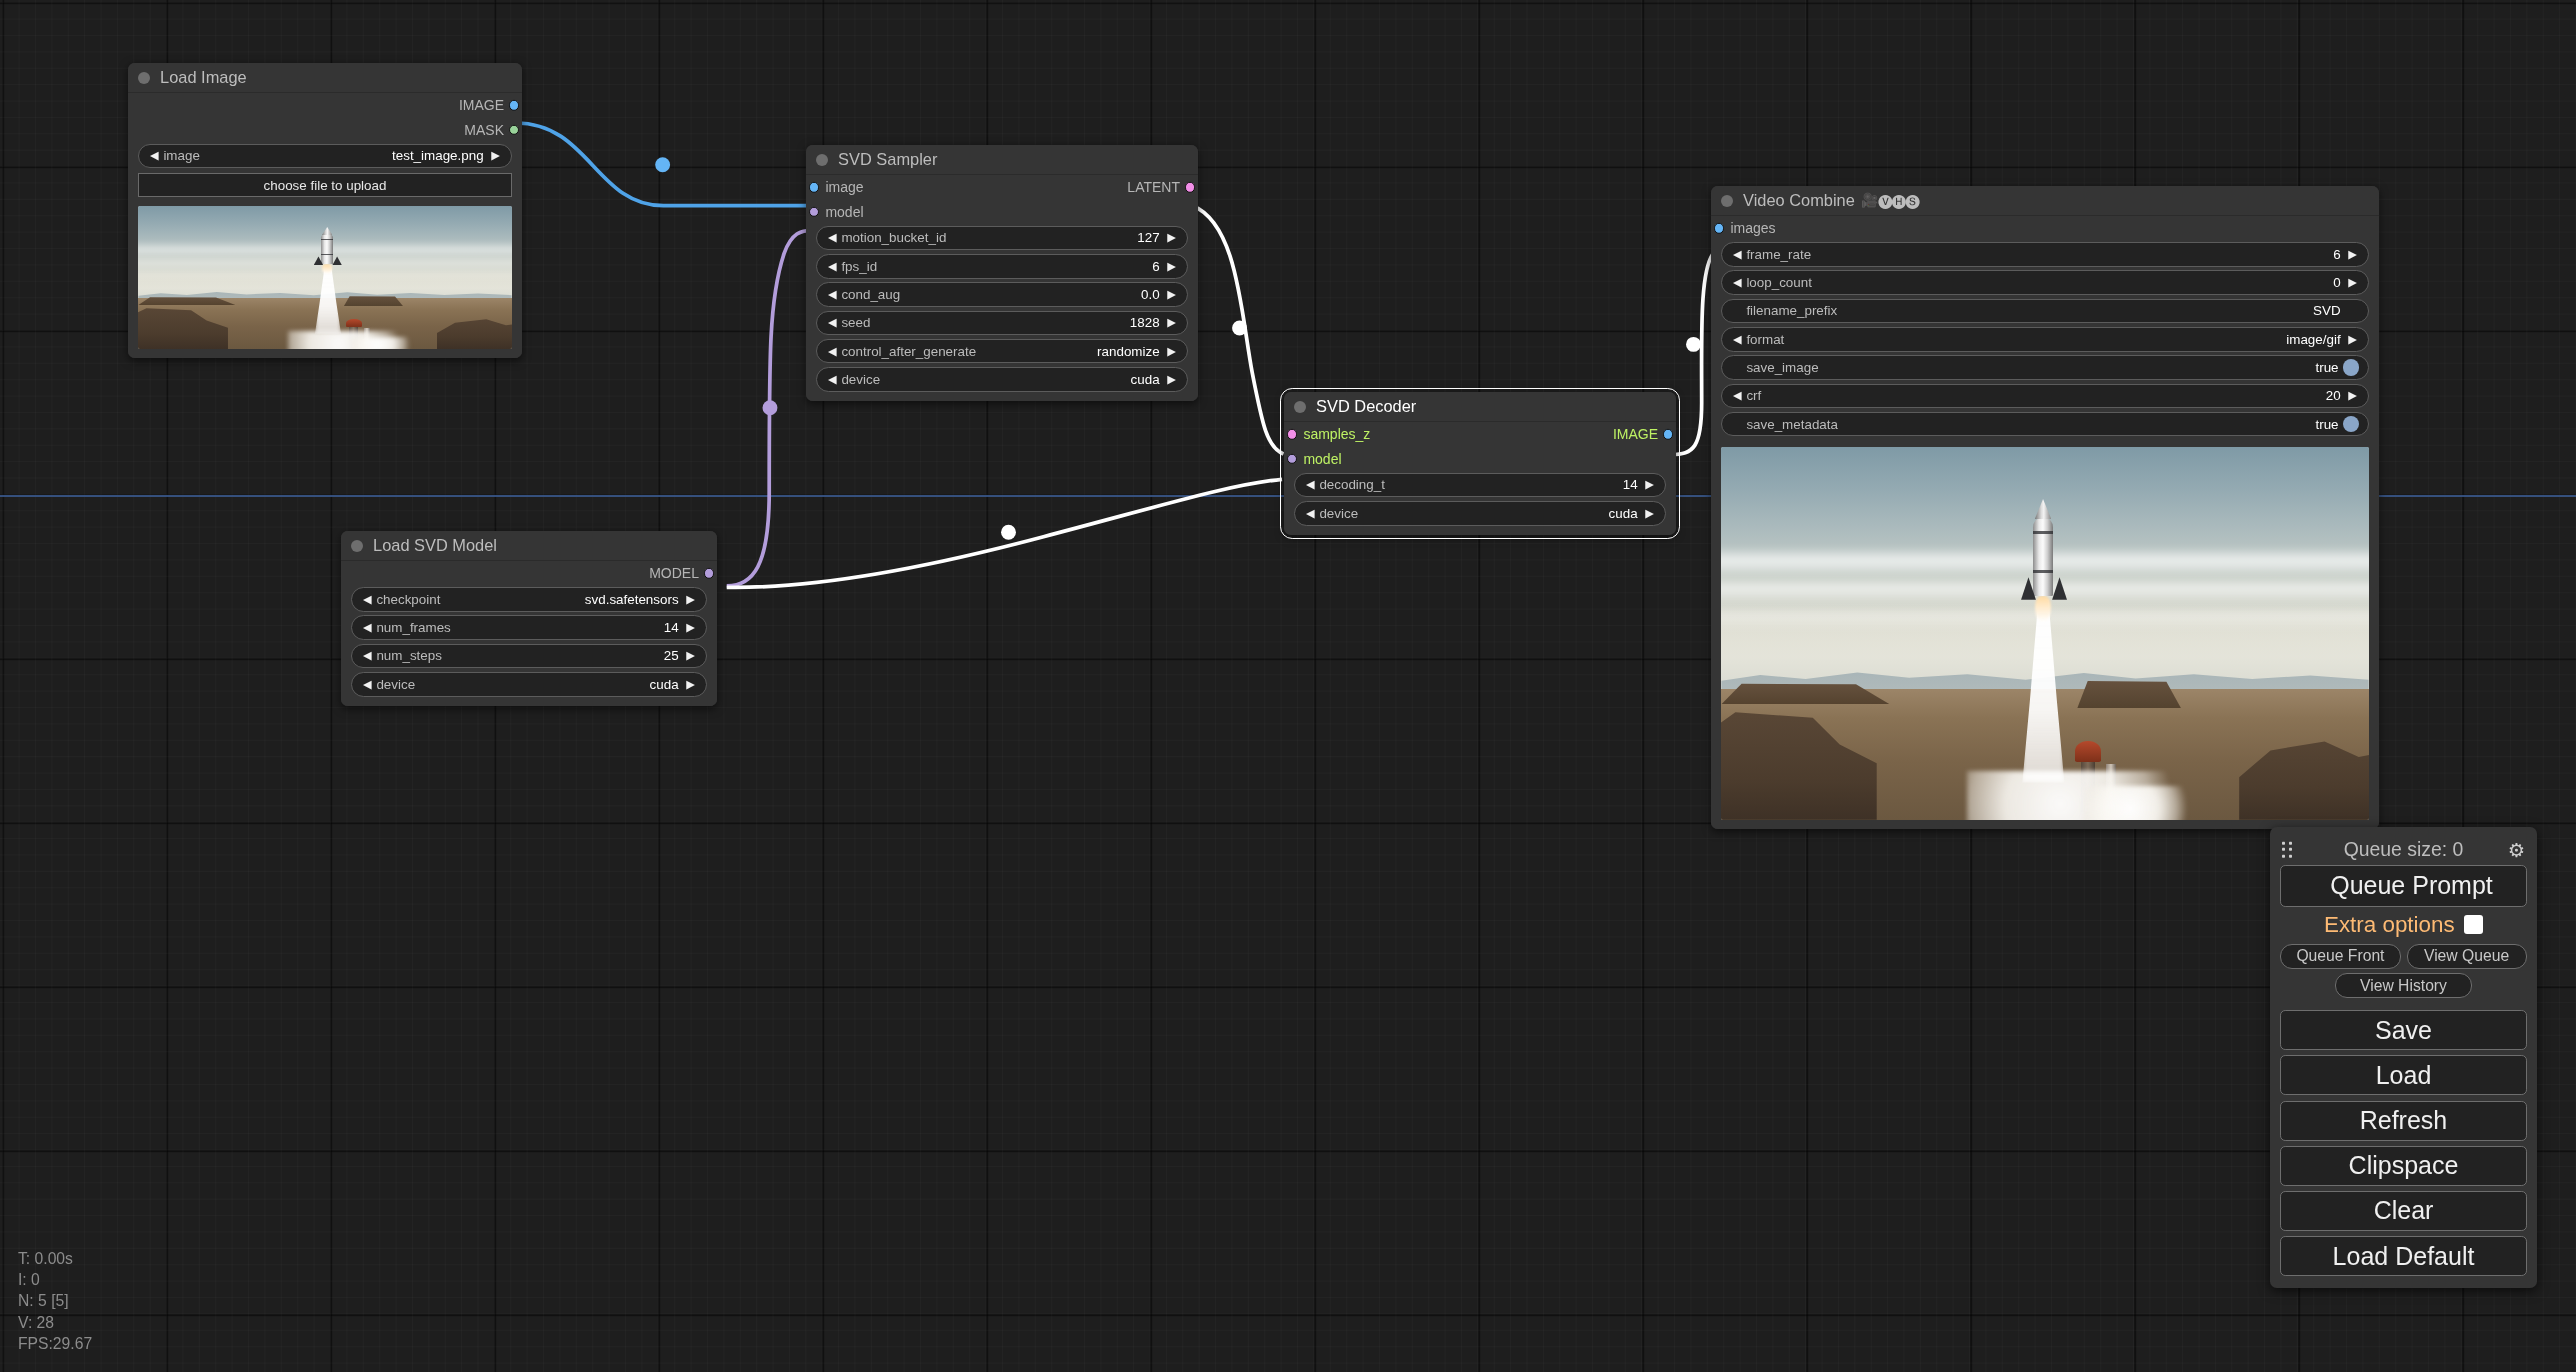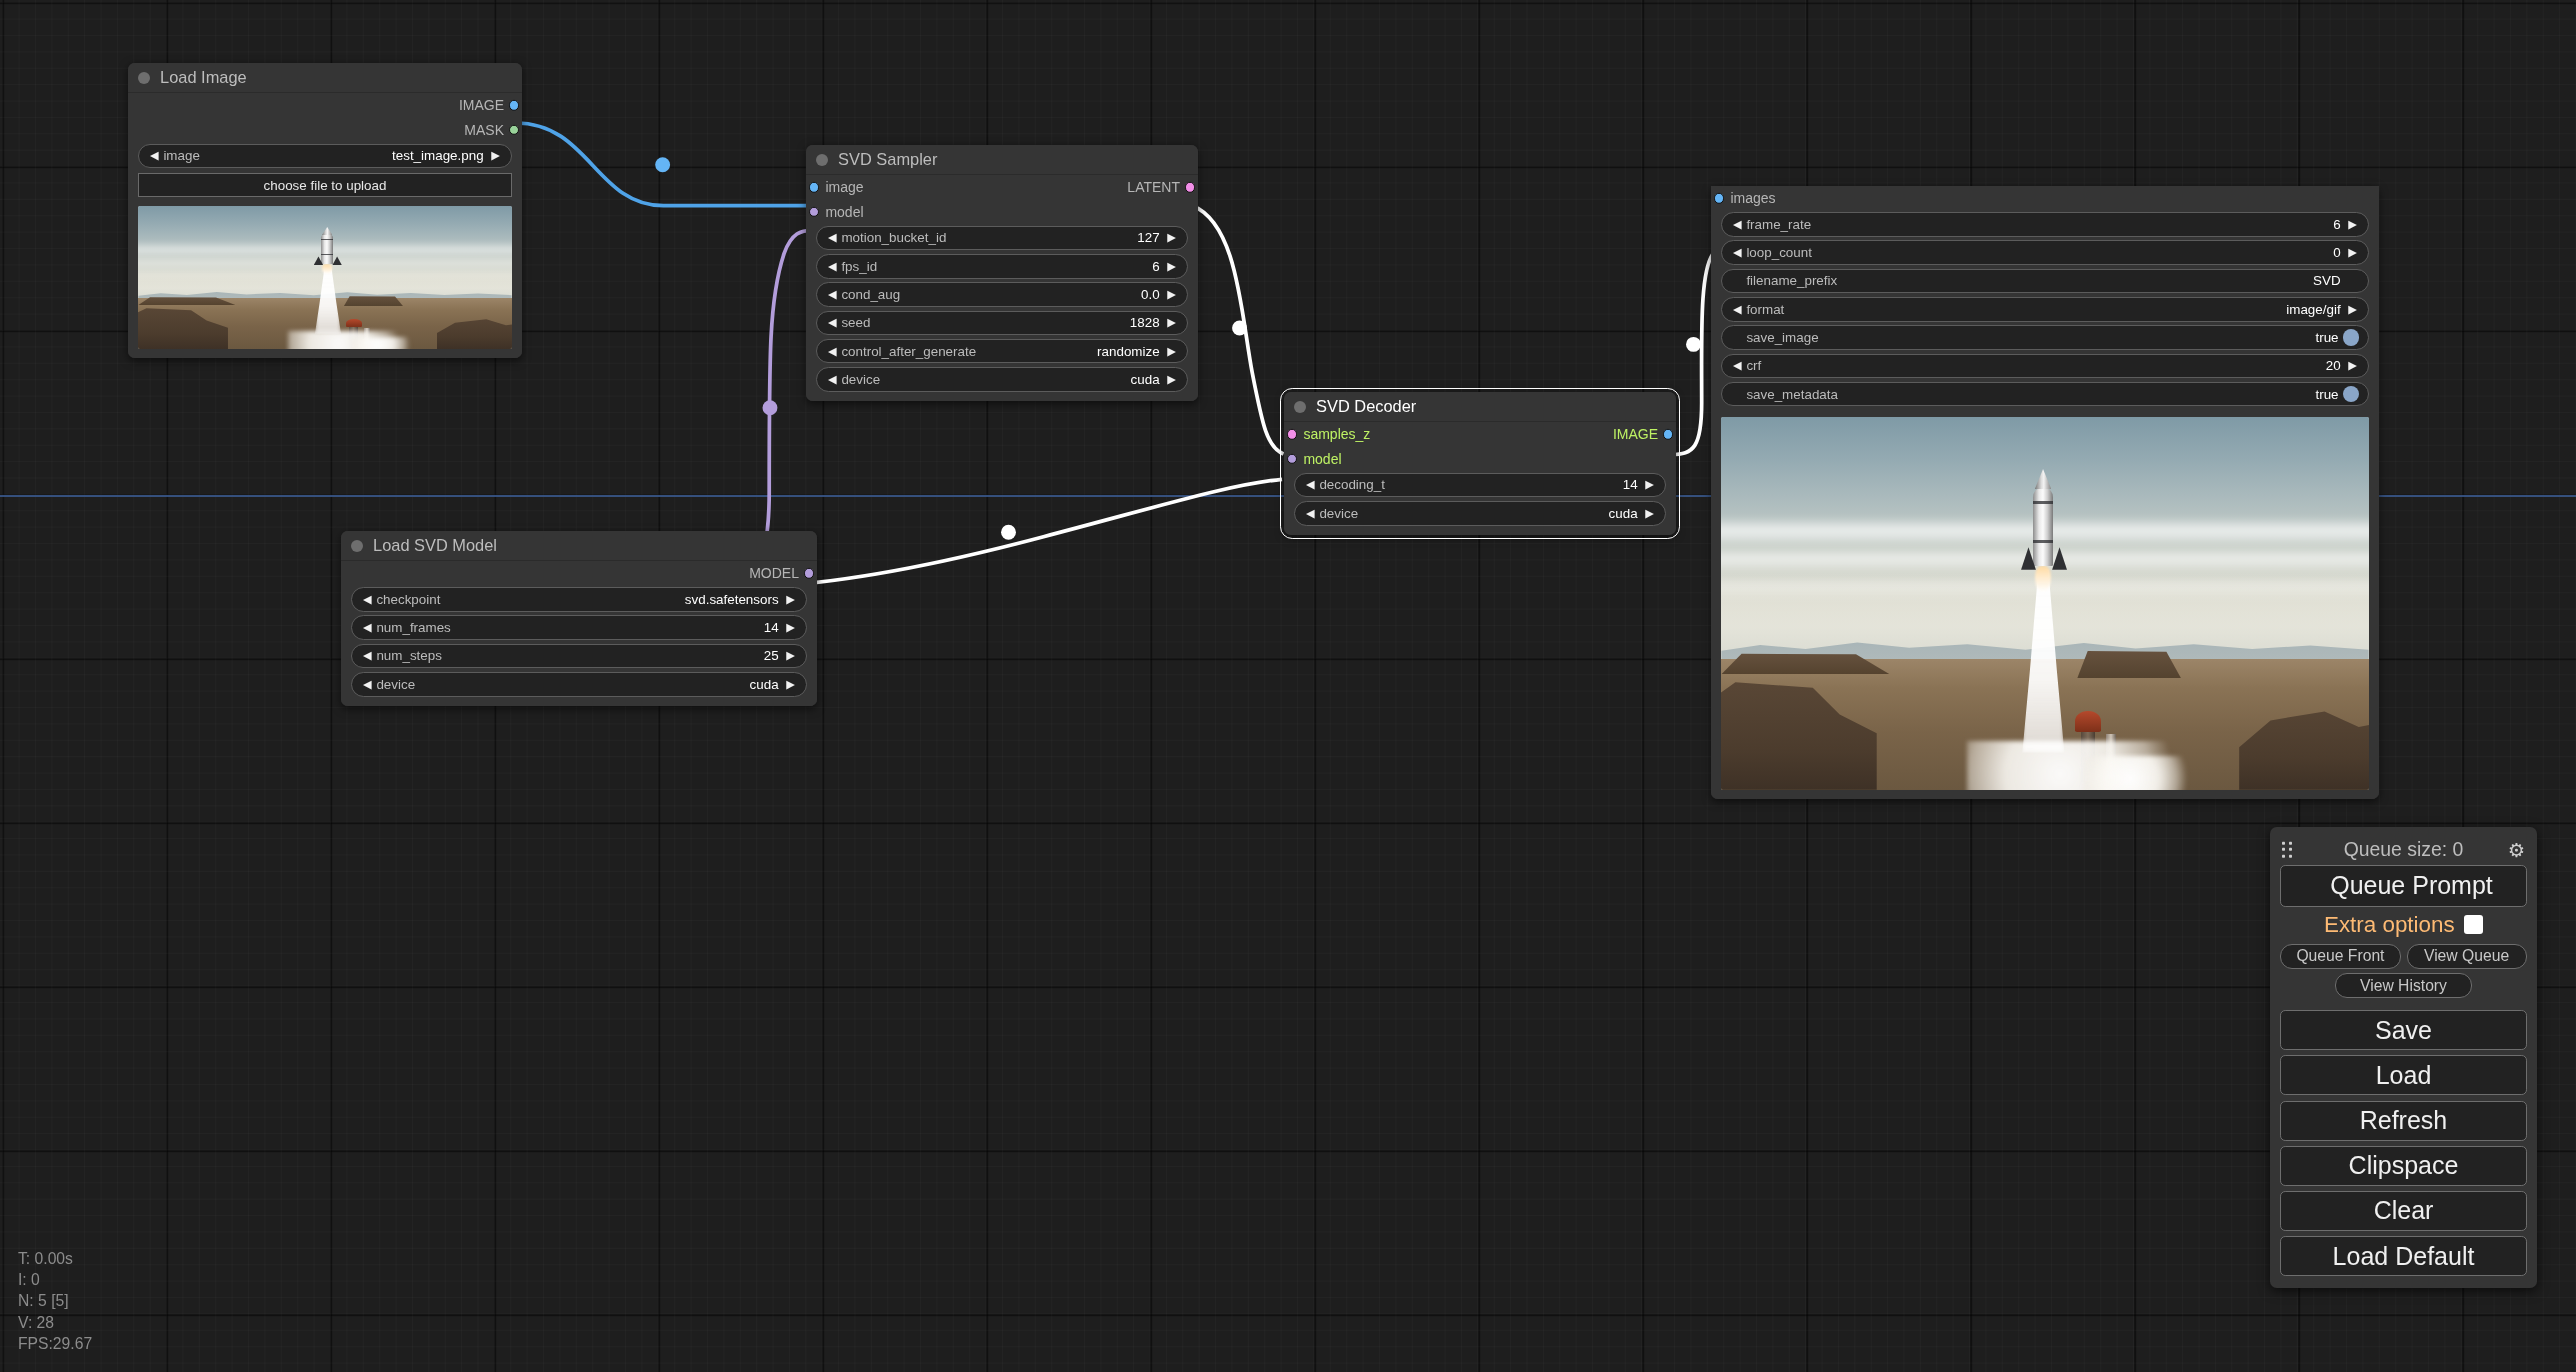--- a/index.html
+++ b/index.html
@@ -418,21 +418,21 @@
       <div class="widget">
         <span class="arrow">◀</span>
         <span class="wname">device</span>
         <span class="wval">cuda</span>
         <span class="arrow">▶</span>
       </div>
     </div>
   </div>
 </div>
 
-<div class="node" id="node-load-svd-model" style="left:341px; top:531px; width:476px;">
+<div class="node" id="node-load-svd-model" style="left:341px; top:531px; width:376px;">
   <div class="node-title">
     <span class="title-dot"></span>
     <span>Load SVD Model</span>
   </div>
   <div class="node-body">
     <div class="slot-row out">
       <span>MODEL</span>
       <span class="dot out model"></span>
     </div>
     <div class="widgets">
@@ -458,20 +458,25 @@
         <span class="arrow">◀</span>
         <span class="wname">device</span>
         <span class="wval">cuda</span>
         <span class="arrow">▶</span>
       </div>
     </div>
   </div>
 </div>
 
 <div class="node" id="node-video-combine" style="left:1711px; top:186px; width:668px;">
+  <div class="node-title">
+    <span class="title-dot"></span>
+    <span>Video Combine</span>
+    <span class="title-icons">🎥🅥🅗🅢</span>
+  </div>
   <div class="node-body">
     <div class="slot-row in">
       <span class="dot in image"></span>
       <span>images</span>
     </div>
     <div class="widgets">
       <div class="widget">
         <span class="arrow">◀</span>
         <span class="wname">frame_rate</span>
         <span class="wval">6</span>

